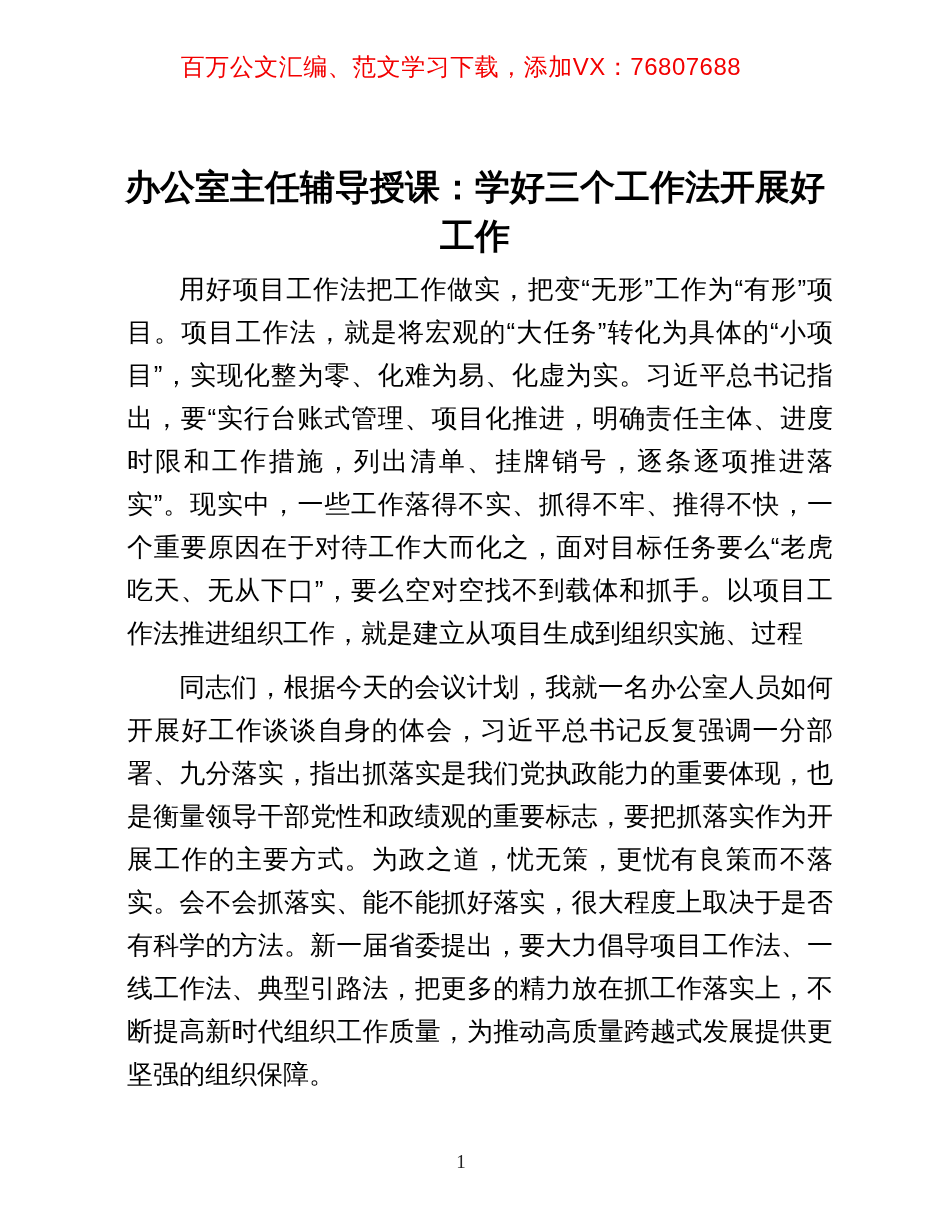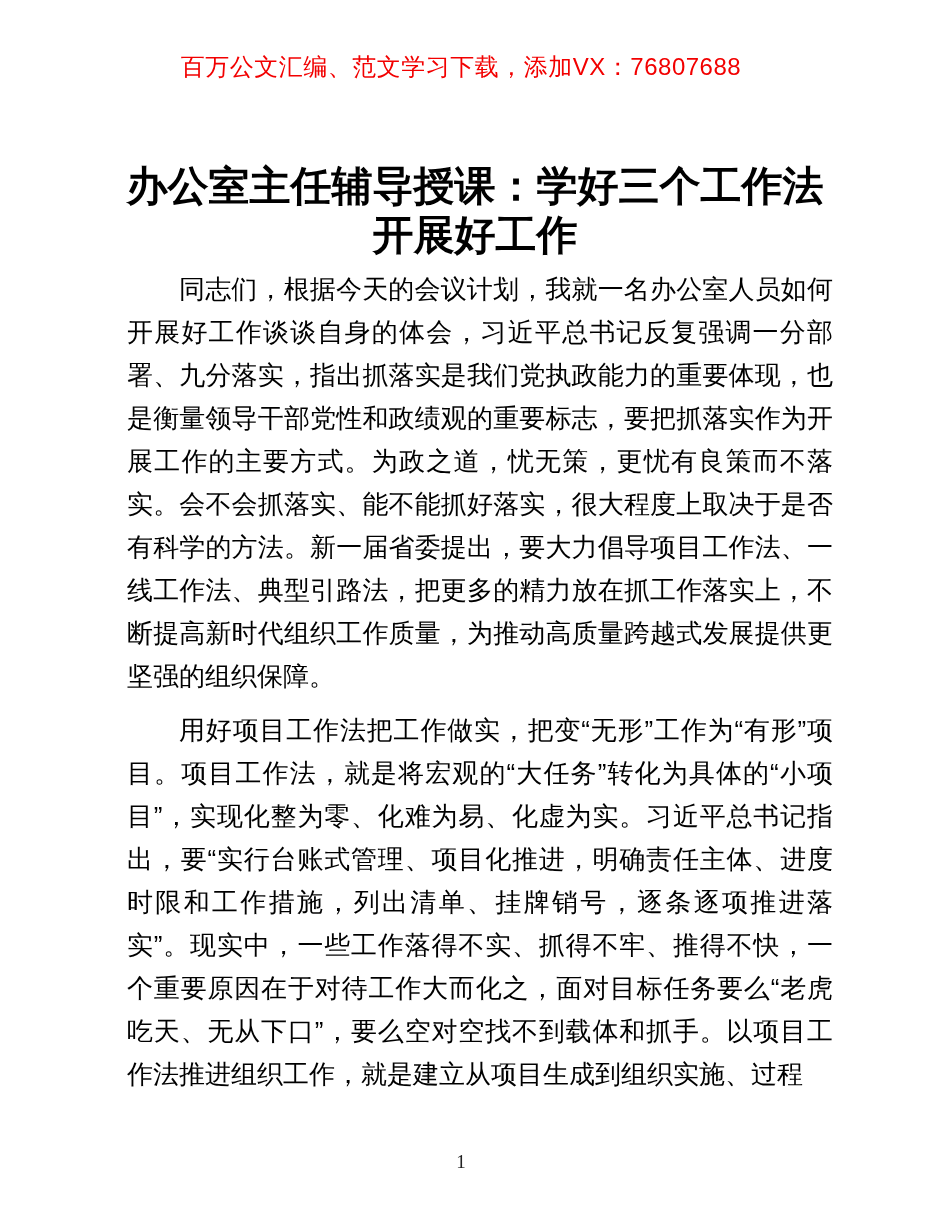--- a/index.html
+++ b/index.html
@@ -26,21 +26,21 @@
     line-height: 30px;
     color: #f20000;
     letter-spacing: 0.5px;
   }
   .doc-title {
     position: absolute;
     top: 162px;
     left: 110px;
     width: 730px;
     text-align: center;
-    font-size: 41px;
+    font-size: 35px;
     font-weight: bold;
     line-height: 49px;
     color: #000000;
   }
   .doc-body {
     position: absolute;
     top: 268px;
     left: 127px;
     width: 706px;
     font-size: 26px;
@@ -71,19 +71,19 @@
 </head>
 <body>
 
 <div class="page">
 
   <div class="promo-header">百万公文汇编、范文学习下载，添加VX：76807688</div>
 
   <h1 class="doc-title" style="margin:0;">办公室主任辅导授课：学好三个工作法开展好工作</h1>
 
   <div class="doc-body">
+    <p>用好项目工作法把工作做实，把变“无形”工作为“有形”项目。项目工作法，就是将宏观的“大任务”转化为具体的“小项目”，实现化整为零、化难为易、化虚为实。习近平总书记指出，要“实行台账式管理、项目化推进，明确责任主体、进度时限和工作措施，列出清单、挂牌销号，逐条逐项推进落实”。现实中，一些工作落得不实、抓得不牢、推得不快，一个重要原因在于对待工作大而化之，面对目标任务要么“老虎吃天、无从下口”，要么空对空找不到载体和抓手。以项目工作法推进组织工作，就是建立从项目生成到组织实施、过程</p>
     <p>同志们，根据今天的会议计划，我就一名办公室人员如何开展好工作谈谈自身的体会，习近平总书记反复强调一分部署、九分落实，指出抓落实是我们党执政能力的重要体现，也是衡量领导干部党性和政绩观的重要标志，要把抓落实作为开展工作的主要方式。为政之道，忧无策，更忧有良策而不落实。会不会抓落实、能不能抓好落实，很大程度上取决于是否有科学的方法。新一届省委提出，要大力倡导项目工作法、一线工作法、典型引路法，把更多的精力放在抓工作落实上，不断提高新时代组织工作质量，为推动高质量跨越式发展提供更坚强的组织保障。</p>
-    <p>用好项目工作法把工作做实，把变“无形”工作为“有形”项目。项目工作法，就是将宏观的“大任务”转化为具体的“小项目”，实现化整为零、化难为易、化虚为实。习近平总书记指出，要“实行台账式管理、项目化推进，明确责任主体、进度时限和工作措施，列出清单、挂牌销号，逐条逐项推进落实”。现实中，一些工作落得不实、抓得不牢、推得不快，一个重要原因在于对待工作大而化之，面对目标任务要么“老虎吃天、无从下口”，要么空对空找不到载体和抓手。以项目工作法推进组织工作，就是建立从项目生成到组织实施、过程</p>
   </div>
 
   <div class="page-number">1</div>
 
 </div>
 
 </body></html>

